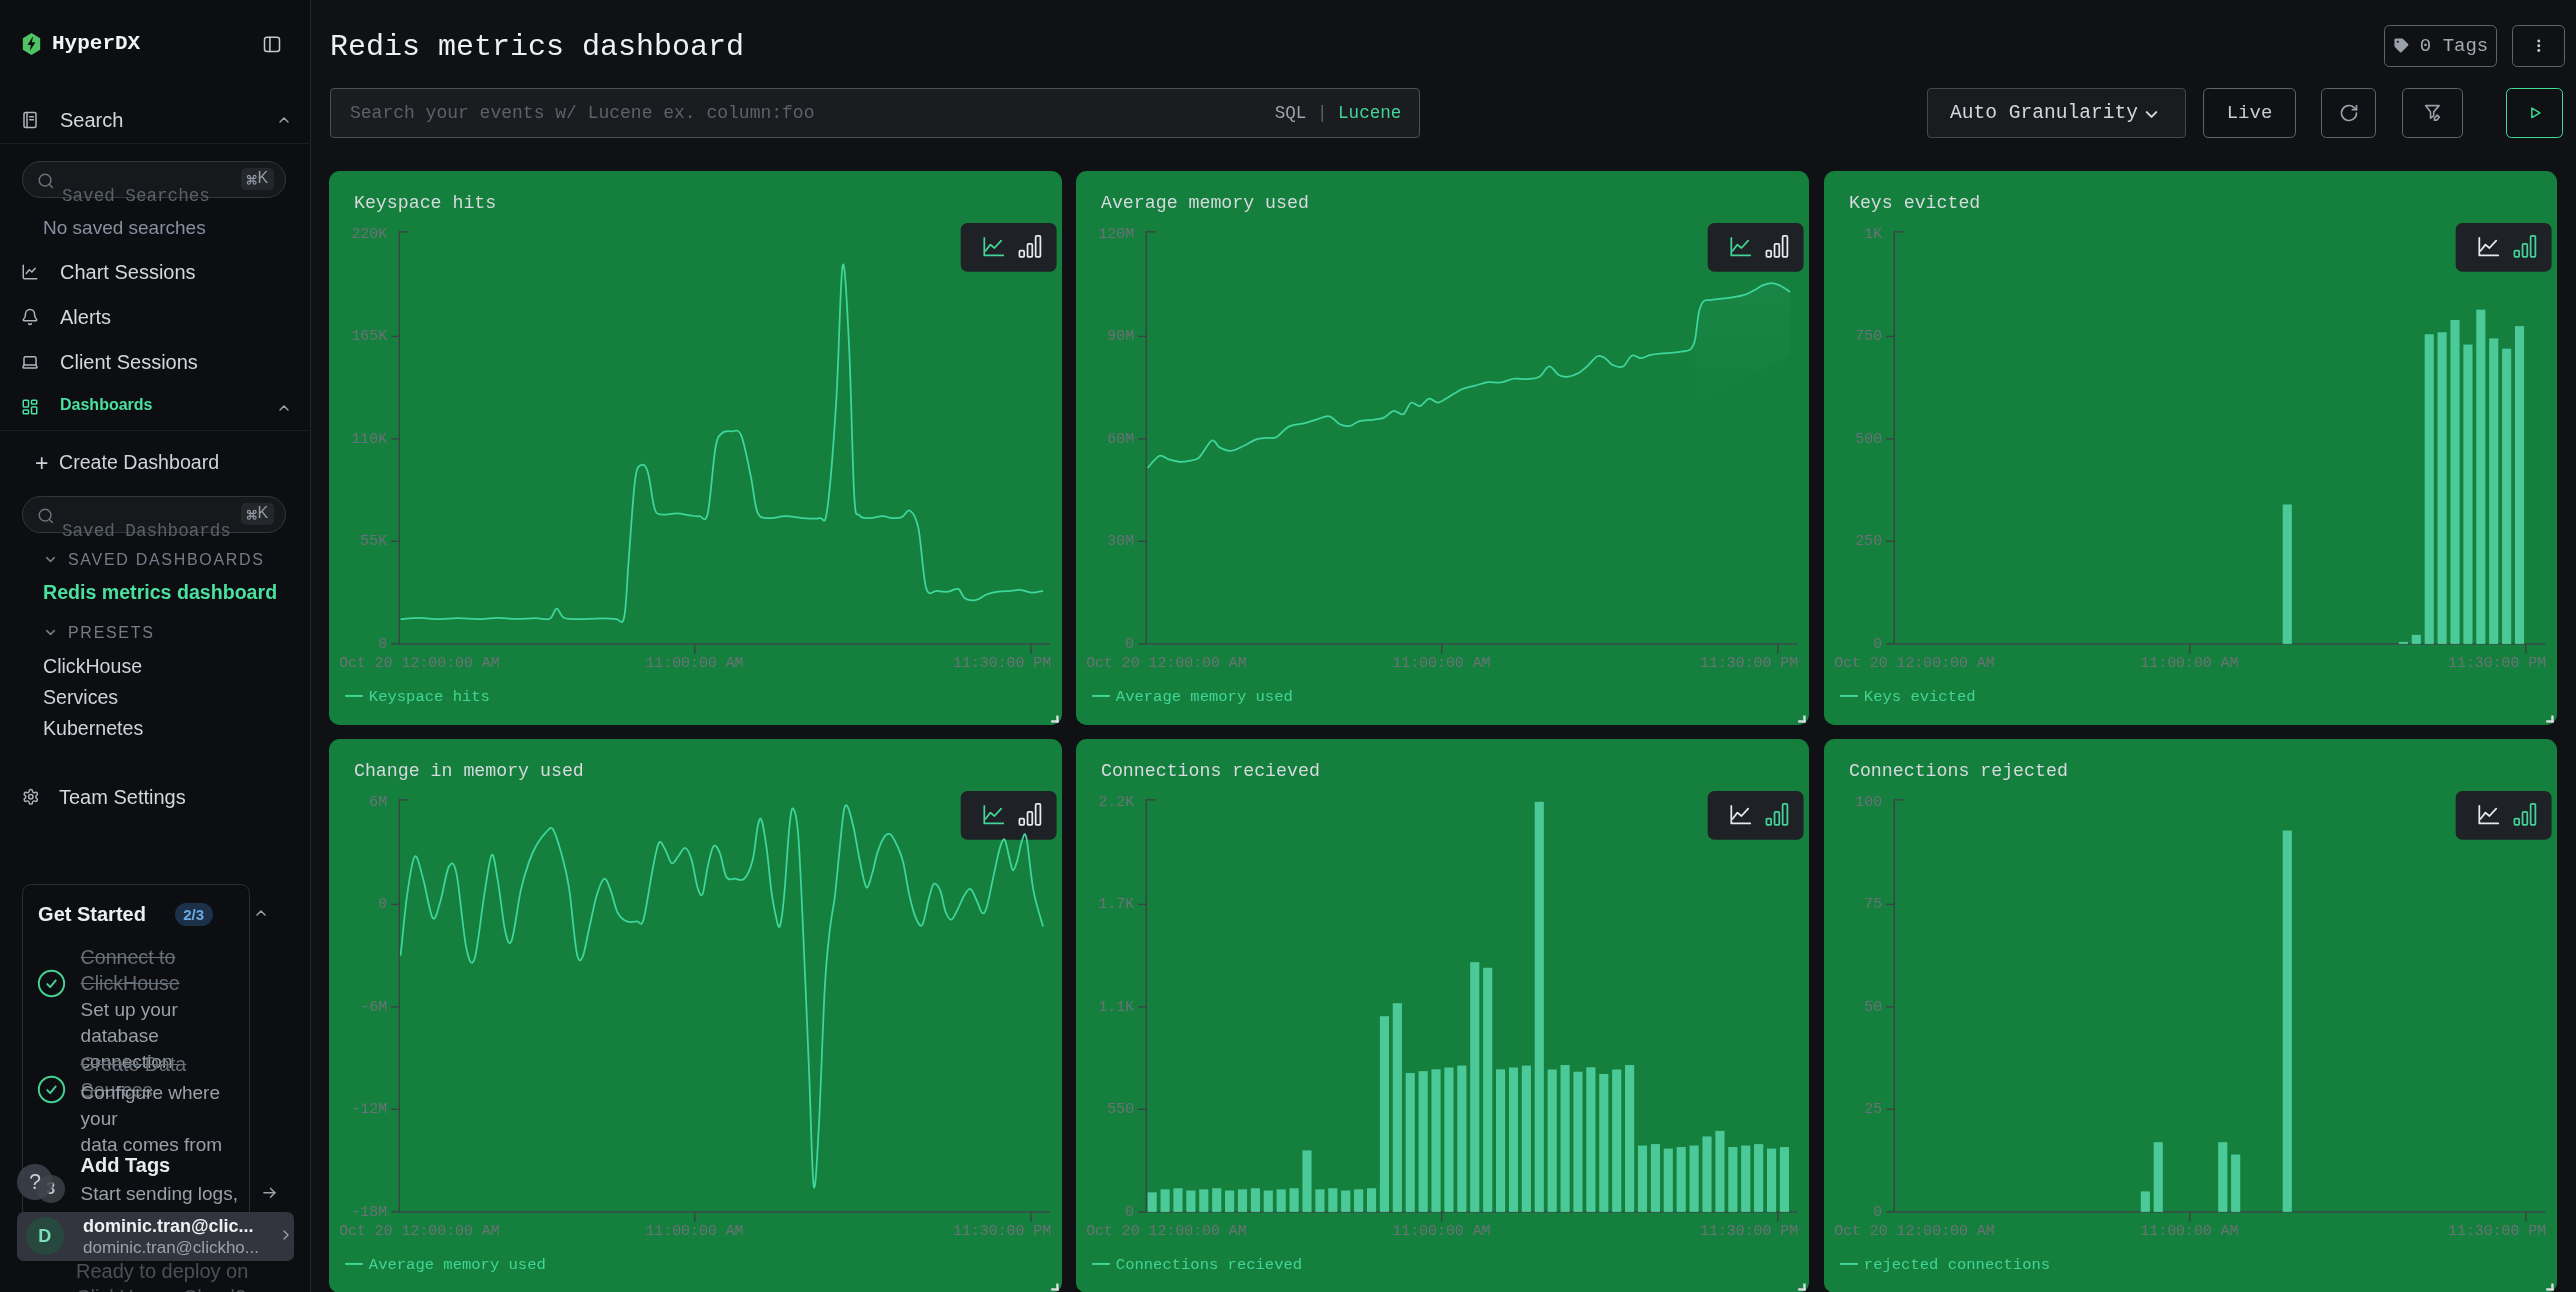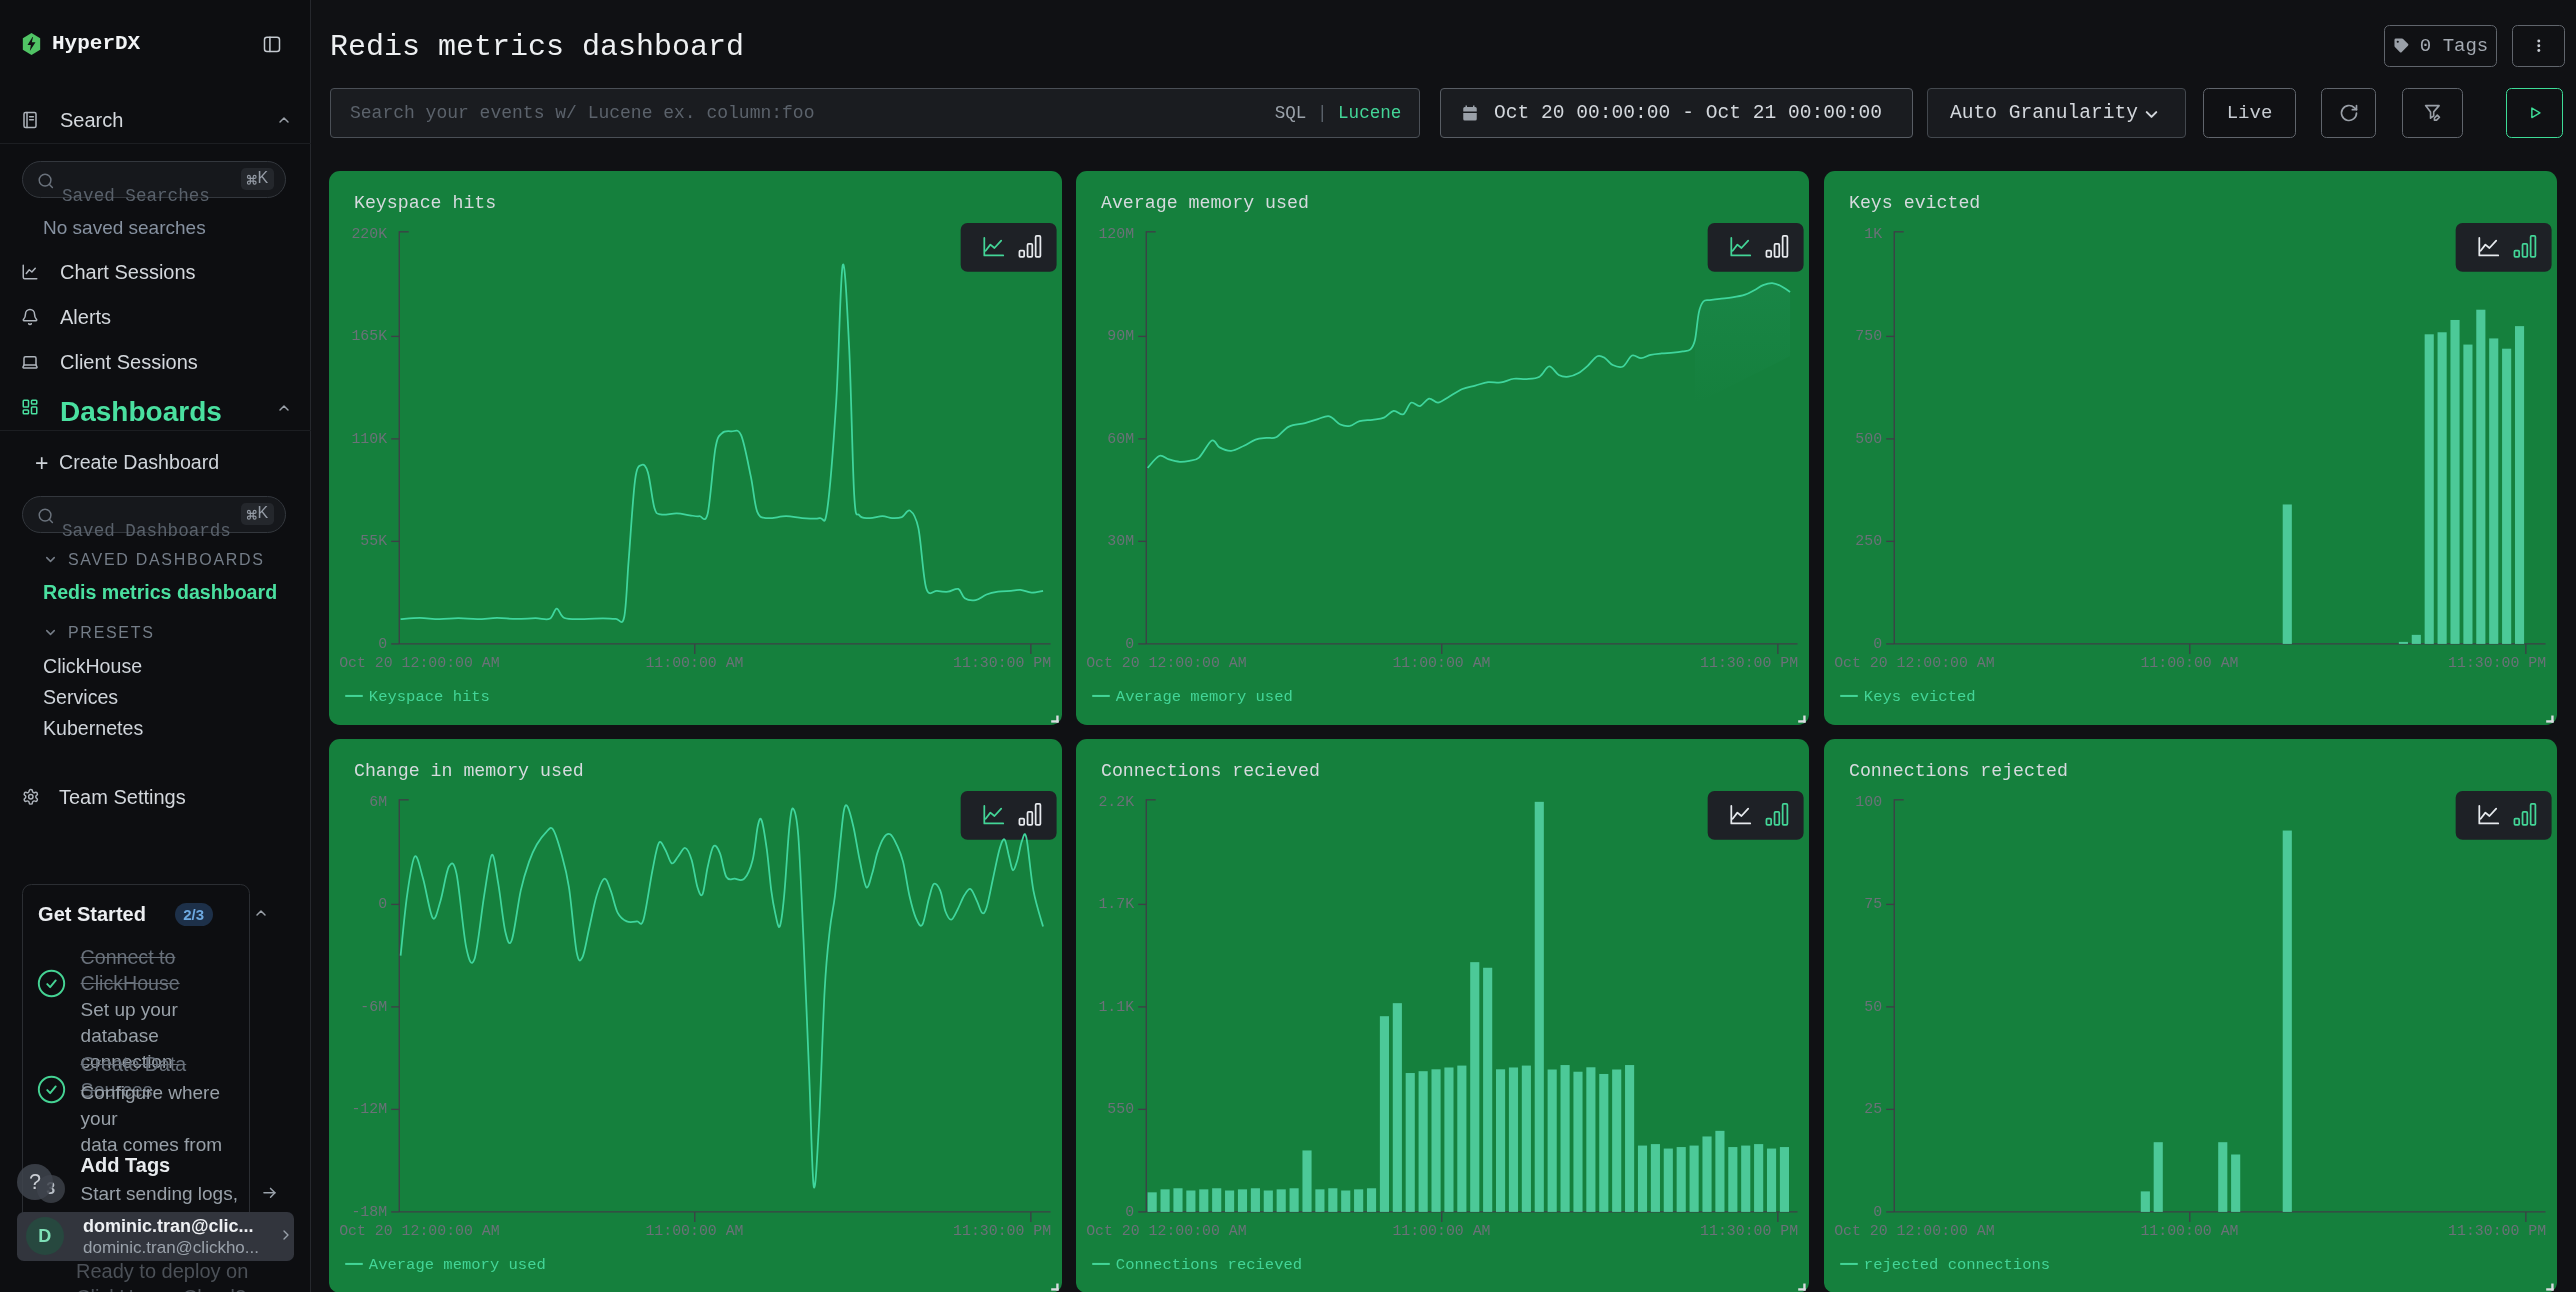--- a/index.html
+++ b/index.html
@@ -9,21 +9,21 @@
 .panel { position:absolute; width:733px; height:554px; background:#15803d; border-radius:10.8px; }
 .panel svg { display:block; }
 .ptitle { font-family:"Liberation Mono",monospace; font-size:27px; fill:#d6dade; }
 .axl { font-family:"Liberation Mono",monospace; font-size:22px; fill:#6b7178; }
 .leg { font-family:"Liberation Mono",monospace; font-size:23px; fill:#43d597; }
 div { position:absolute; }
 .hr { left:0; width:311px; height:1.4px; background:#1c1e22; }
 .logo { font-family:"Liberation Mono",monospace; font-weight:bold; font-size:21px; color:#f2f4f6; }
 .navtxt { font-size:20px; color:#d4d8dd; font-weight:500; }
 .navtxt2 { font-size:19.6px; color:#cfd4da; }
-.navgreen { font-size:28px; color:#4ae0a0; font-weight:700; }
+.navgreen { font-size:16px; color:#4ae0a0; font-weight:700; }
 .plus { font-size:23px; color:#cfd4da; }
 .mutedtxt { font-size:19px; color:#8691a0; }
 .pill { left:22px; width:264px; height:37px; border:1.4px solid #33373d; border-radius:19px;
   background:#16181c; }
 .pilltxt { position:absolute; left:39px; top:24px; font-family:"Liberation Mono",monospace;
   font-size:17.6px; color:#59616b; }
 .kbd { position:absolute; right:11.5px; top:6px; background:#24272c; border-radius:4.7px;
   padding:1.4px 5.4px 2.7px; font-size:16px; color:#959ca6; }
 .sechead { font-size:16px; color:#747d88; letter-spacing:1.7px; font-weight:500; }
 .greenitem { font-size:19.6px; color:#4ae0a0; font-weight:700; }
@@ -197,26 +197,20 @@
     <div class="btn" style="left:2512px;top:25px;width:53px;height:42px">
       <svg width="17.6" height="17.6" viewBox="0 0 24 24" fill="#c9ced5">
         <circle cx="12" cy="5.5" r="2"></circle>
         <circle cx="12" cy="12" r="2"></circle>
         <circle cx="12" cy="18.5" r="2"></circle>
       </svg>
     </div>
     <div class="inputbox" style="left:330px;top:88px;width:1090px;height:50px">
       <span class="ph">Search your events w/ Lucene ex. column:foo</span>
       <span class="sqlgrp"><span style="color:#9aa1a9">SQL</span><span style="color:#5b626b"> | </span><span style="color:#43d597">Lucene</span></span>
-    </div>
-    <div class="inputbox" style="left:1440px;top:88px;width:473px;height:50px;border-color:#585d64">
-      <svg width="18" height="18" viewBox="0 0 24 24" fill="#9aa0a8" style="margin:0 15px 0 20px;flex:none">
-        <path d="M8 2v2h8V2h2v2h1a2 2 0 0 1 2 2v14a2 2 0 0 1-2 2H5a2 2 0 0 1-2-2V6a2 2 0 0 1 2-2h1V2zm13 8H3v2h18z" fill-rule="evenodd"></path>
-      </svg>
-      <span class="datetxt">Oct 20 00:00:00 - Oct 21 00:00:00</span>
     </div>
     <div class="inputbox" style="left:1927px;top:88px;width:259px;height:50px;border-color:#43484e;background:#191b1f">
       <span class="datetxt" style="margin-left:22px">Auto Granularity</span>
     </div>
     <svg style="position:absolute;left:2142px;top:105px" width="19" height="19" viewBox="0 0 24 24" fill="none" stroke="#d3d7dc" stroke-width="2.6" stroke-linecap="round" stroke-linejoin="round">
       <path d="m6 9 6 6 6-6"></path>
     </svg>
     <div class="btn" style="left:2203px;top:88px;width:93px;height:50px">
       <span class="btxt" style="color:#c7ccd2">Live</span>
     </div>

